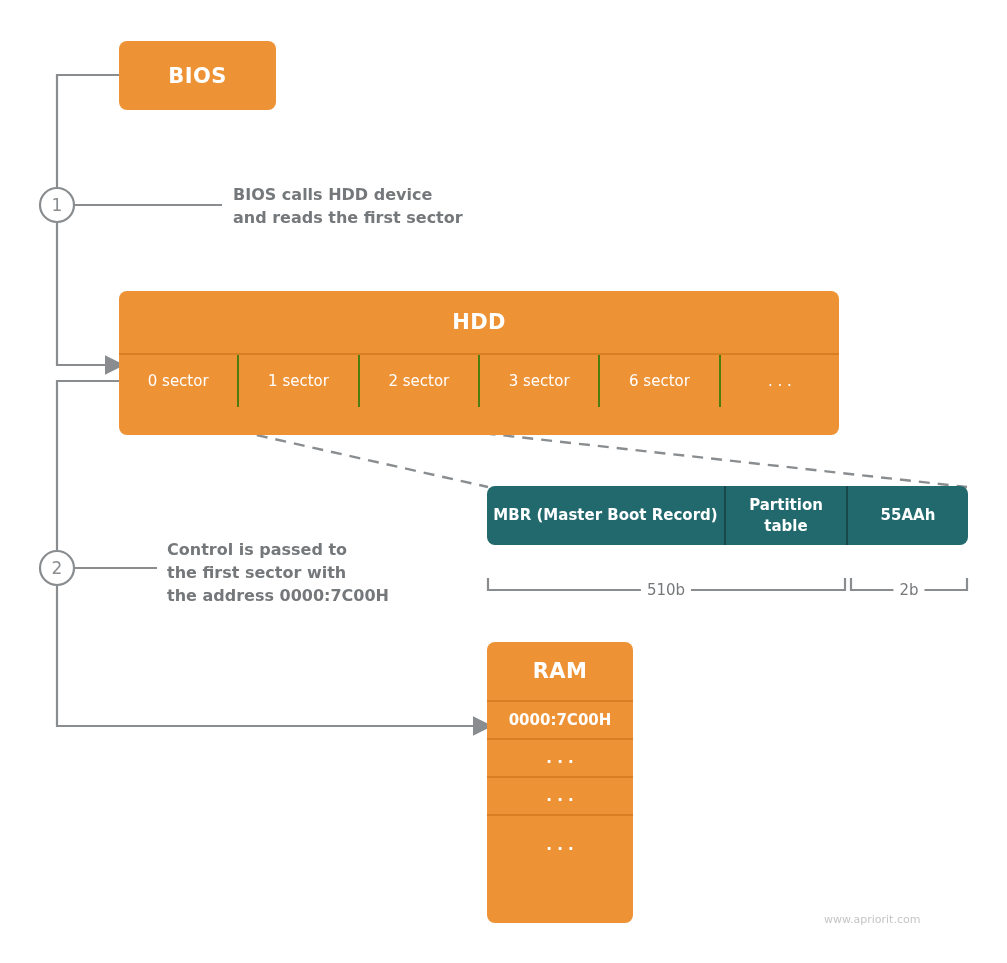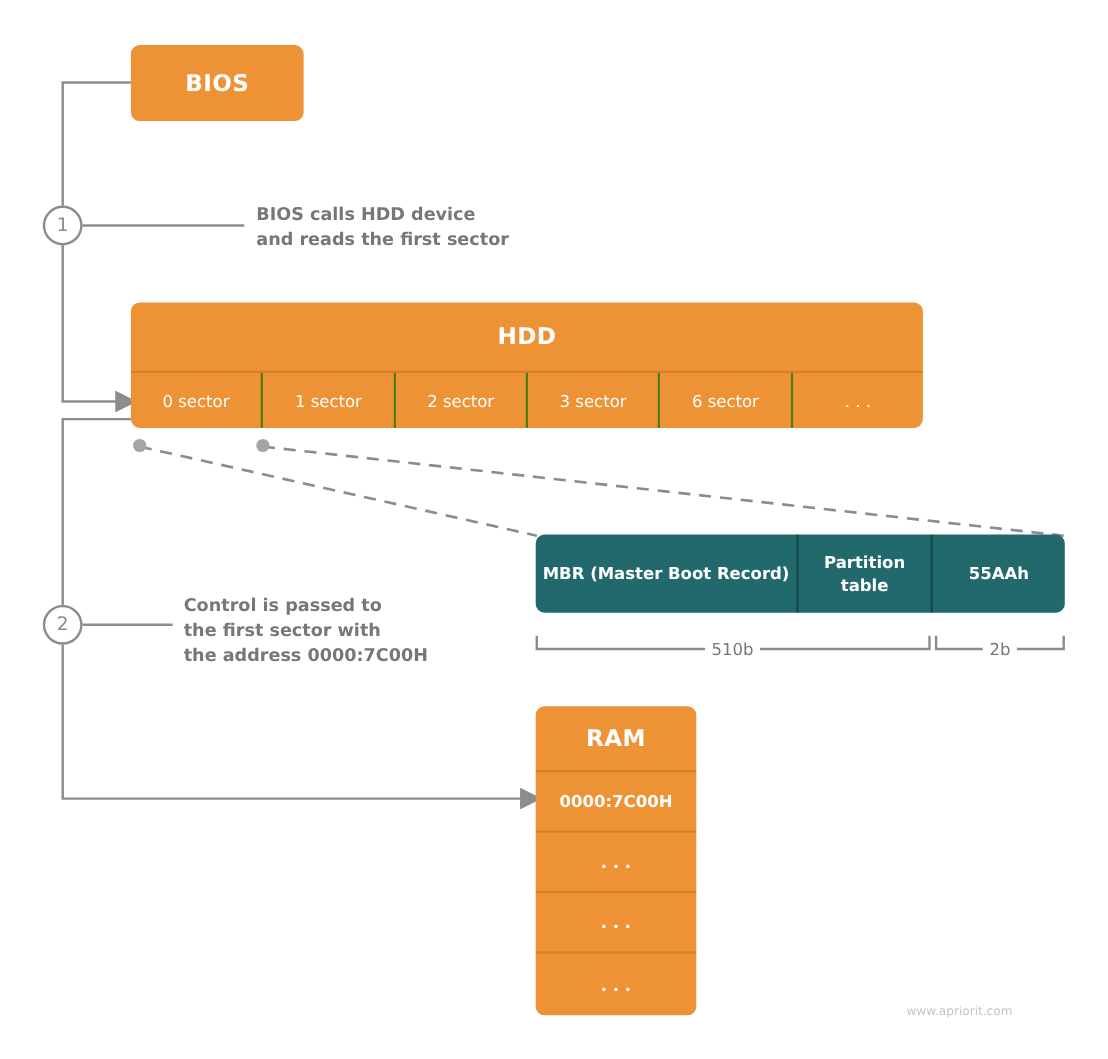--- a/index.html
+++ b/index.html
@@ -53,23 +53,23 @@
   #bios-box .title {
     color: #ffffff;
     font-size: 21px;
     font-weight: bold;
     letter-spacing: .4px;
   }
 
   
   #hdd-box {
     left: 119px;
-    top: 275px;
+    top: 291px;
     width: 720px;
-    height: 114px;
+    height: 144px;
     border-radius: 8px;
     overflow: hidden;
   }
   #hdd-header {
     height: 62px;
     display: flex;
     align-items: center;
     justify-content: center;
     color: #ffffff;
     font-size: 21px;
@@ -93,21 +93,21 @@
   }
   #hdd-sectors .sector:last-child {
     border-right: none;
   }
 
   
   #mbr-box {
     left: 487px;
     top: 486px;
     width: 481px;
-    height: 71px;
+    height: 59px;
     border-radius: 8px;
     overflow: hidden;
     display: flex;
   }
   #mbr-box .part {
     display: flex;
     align-items: center;
     justify-content: center;
     text-align: center;
     color: #ffffff;
@@ -138,21 +138,21 @@
     display: flex;
     align-items: center;
     justify-content: center;
     color: #ffffff;
     font-size: 21px;
     font-weight: bold;
     letter-spacing: .4px;
     border-bottom: 2px solid #d87f24;
   }
   #ram-box .ram-row {
-    height: 55px;
+    height: 38px;
     display: flex;
     align-items: center;
     justify-content: center;
     color: #ffffff;
     font-size: 15px;
     font-weight: bold;
     border-bottom: 2px solid #d87f24;
     box-sizing: border-box;
   }
   #ram-box .ram-row:last-child {

